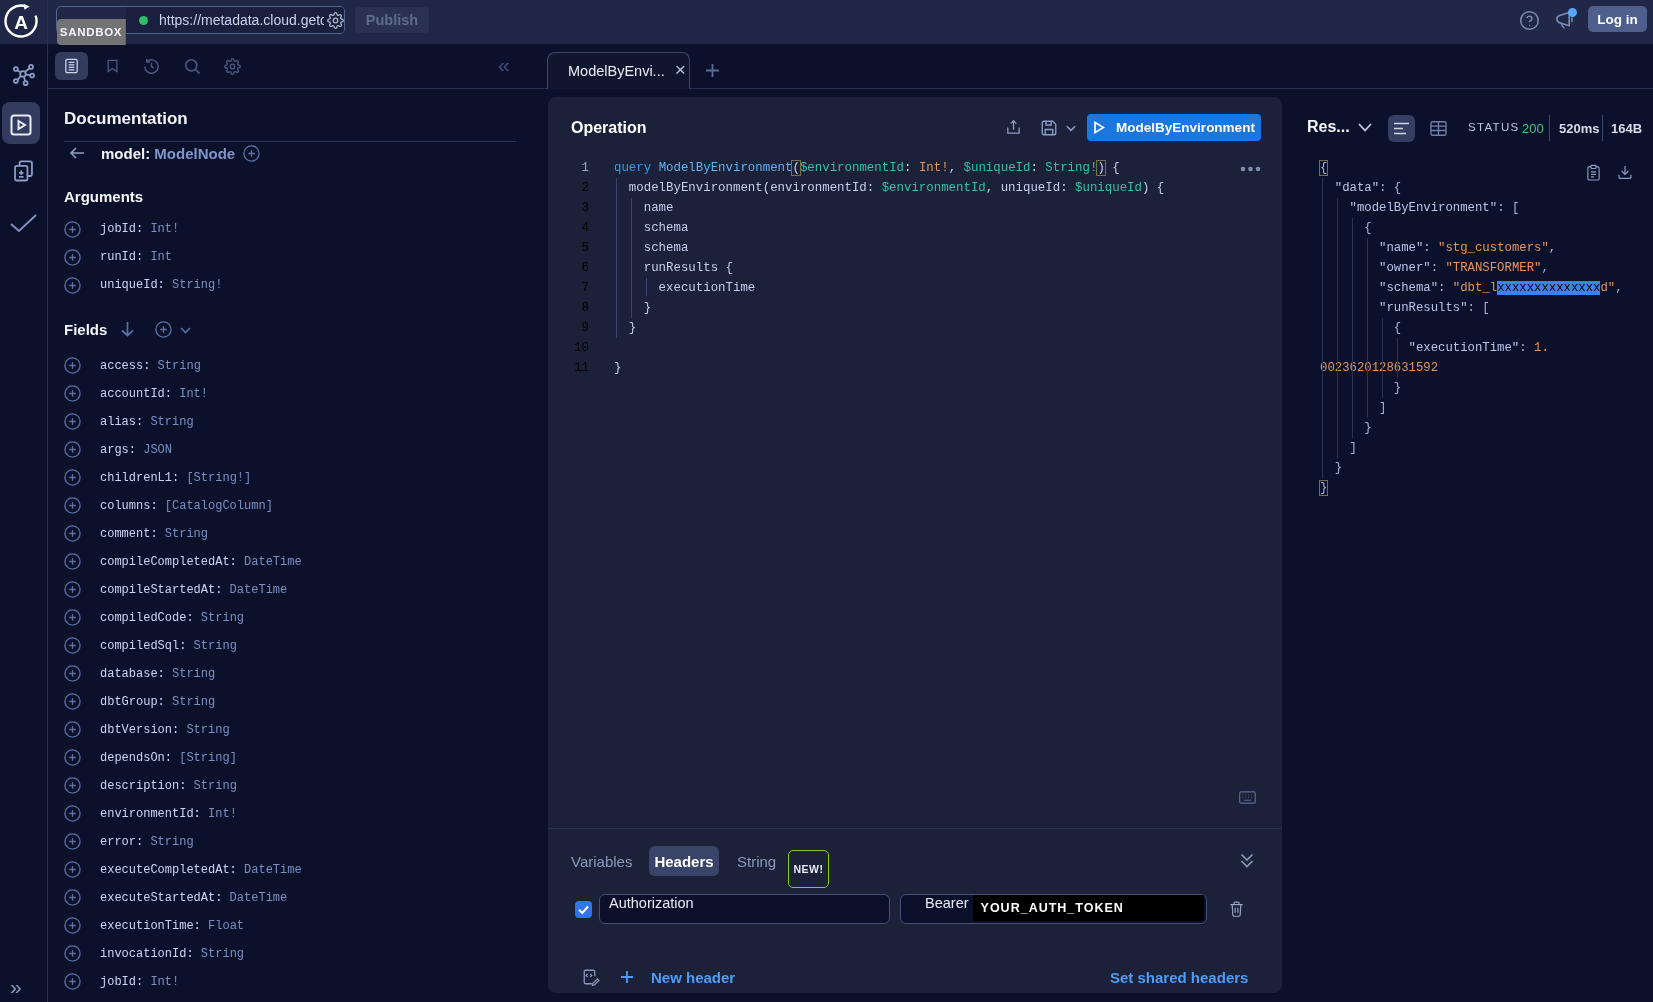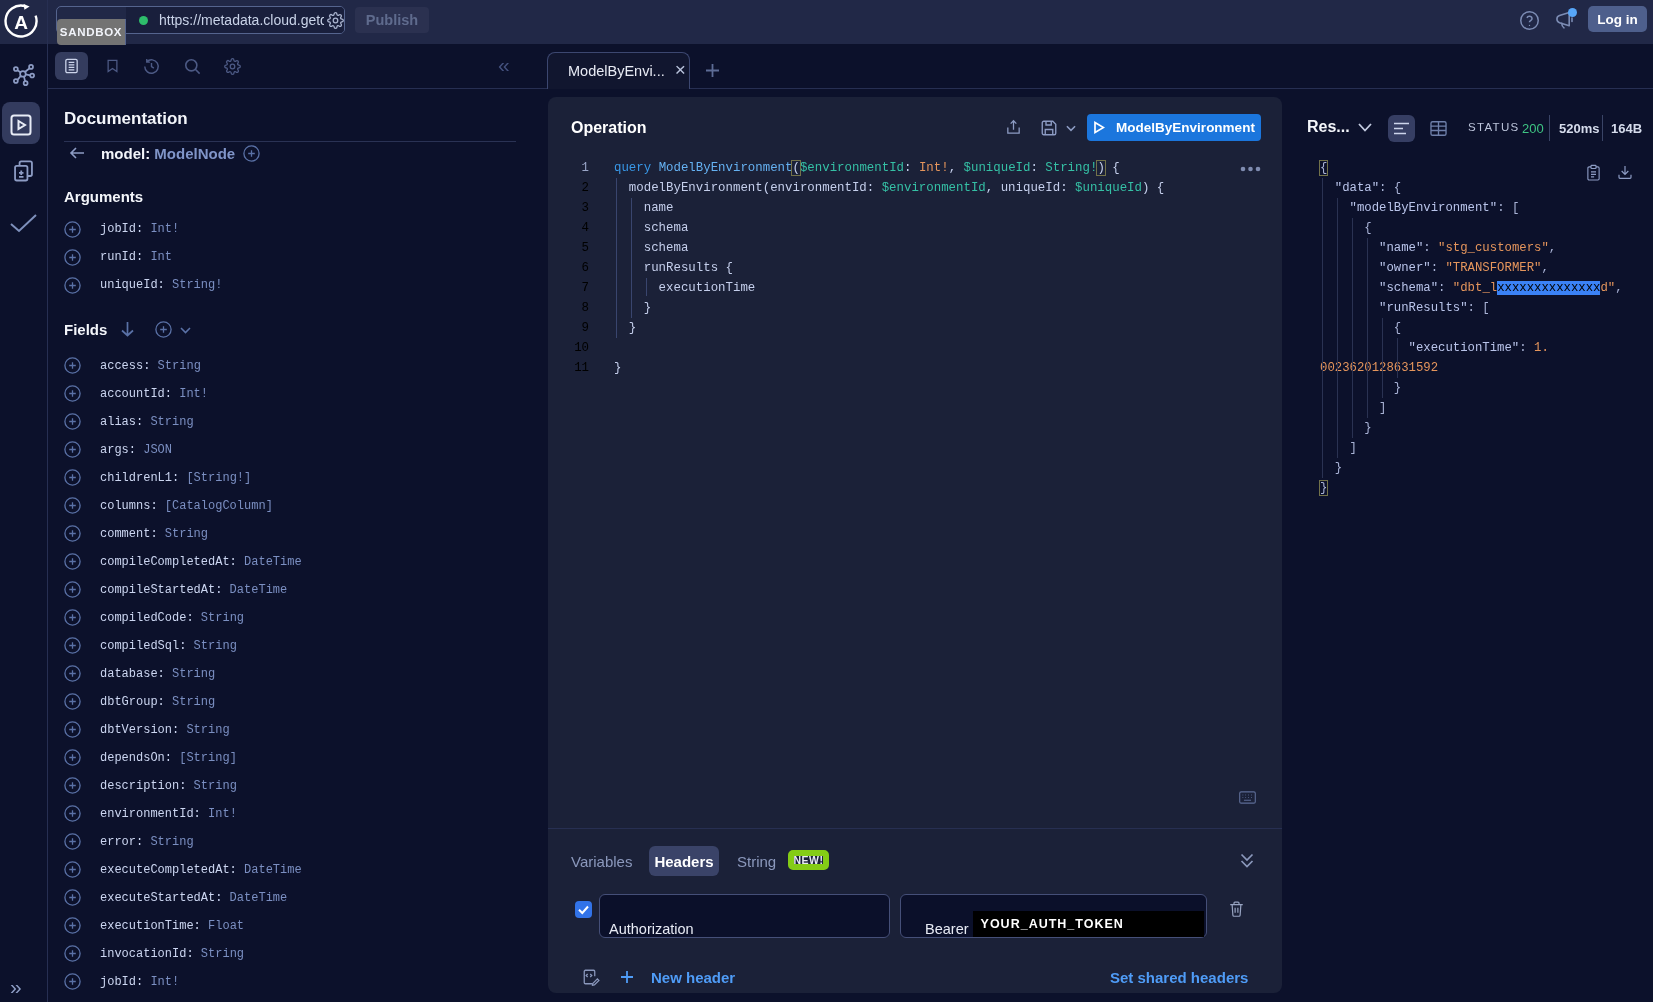--- a/index.html
+++ b/index.html
@@ -50,22 +50,22 @@
   .opname { color:#65b1f2; }
   .tealv { color:#35c0a5; }
   .orangev { color:#e5955c; }
   .guide { position:absolute; width:1px; background:#39456e; }
   .brkt { outline:1px solid #72724a; }
 
   
   #bdivider { left:548px; top:828px; width:734px; height:1px; background:#272f52; }
   .btab { color:#8b98bc; font-size:15px; }
   #headerschip { left:649px; top:846px; width:70px; height:30px; background:#3a4368; border-radius:6px; color:#fff; font-weight:bold; font-size:15px; display:flex; align-items:center; justify-content:center; }
-  #newbadge { left:788px; top:850px; width:41px; height:20px; border:6px solid #84cc16; border-radius:5px; color:#e8ebf5; font-weight:bold; font-size:10.5px; letter-spacing:0.5px; display:flex; align-items:center; justify-content:center; }
-  .hinput { position:absolute; top:894px; height:44px; background:#0b102a; border:1px solid #454f78; border-radius:6px; display:flex; align-items:flex-end; color:#e8ebf5; font-size:14.5px; }
+  #newbadge { left:788px; top:850px; width:41px; height:38px; border:1px solid #84cc16; border-radius:5px; color:#e8ebf5; font-weight:bold; font-size:10.5px; letter-spacing:0.5px; display:flex; align-items:center; justify-content:center; }
+  .hinput { position:absolute; top:894px; height:30px; background:#0b102a; border:1px solid #454f78; border-radius:6px; display:flex; align-items:flex-start; color:#e8ebf5; font-size:14.5px; }
   #checkbox { left:575px; top:901px; width:17px; height:17px; background:#3273e8; border-radius:4px; }
   .bluelink { color:#4f9cf7; font-weight:bold; font-size:15px; }
   #alignbtn { left:1388px; top:115px; width:27px; height:27px; background:#363e63; border-radius:6px; }
   .rline { position:absolute; left:1320px; width:333px; height:20px; line-height:20px; font-size:12.3px; font-family:"Liberation Mono", monospace; white-space:pre; color:#a9b3d6; }
   .jkey { color:#b9c4ea; }
   .jval { color:#e5955c; }
   .statustxt { color:#bcc4da; font-size:11.5px; letter-spacing:1.3px; }
   .statusval { color:#3ec583; font-size:13px; }
   .mstxt { color:#d6dcec; font-size:13px; font-weight:bold; }
 </style>

